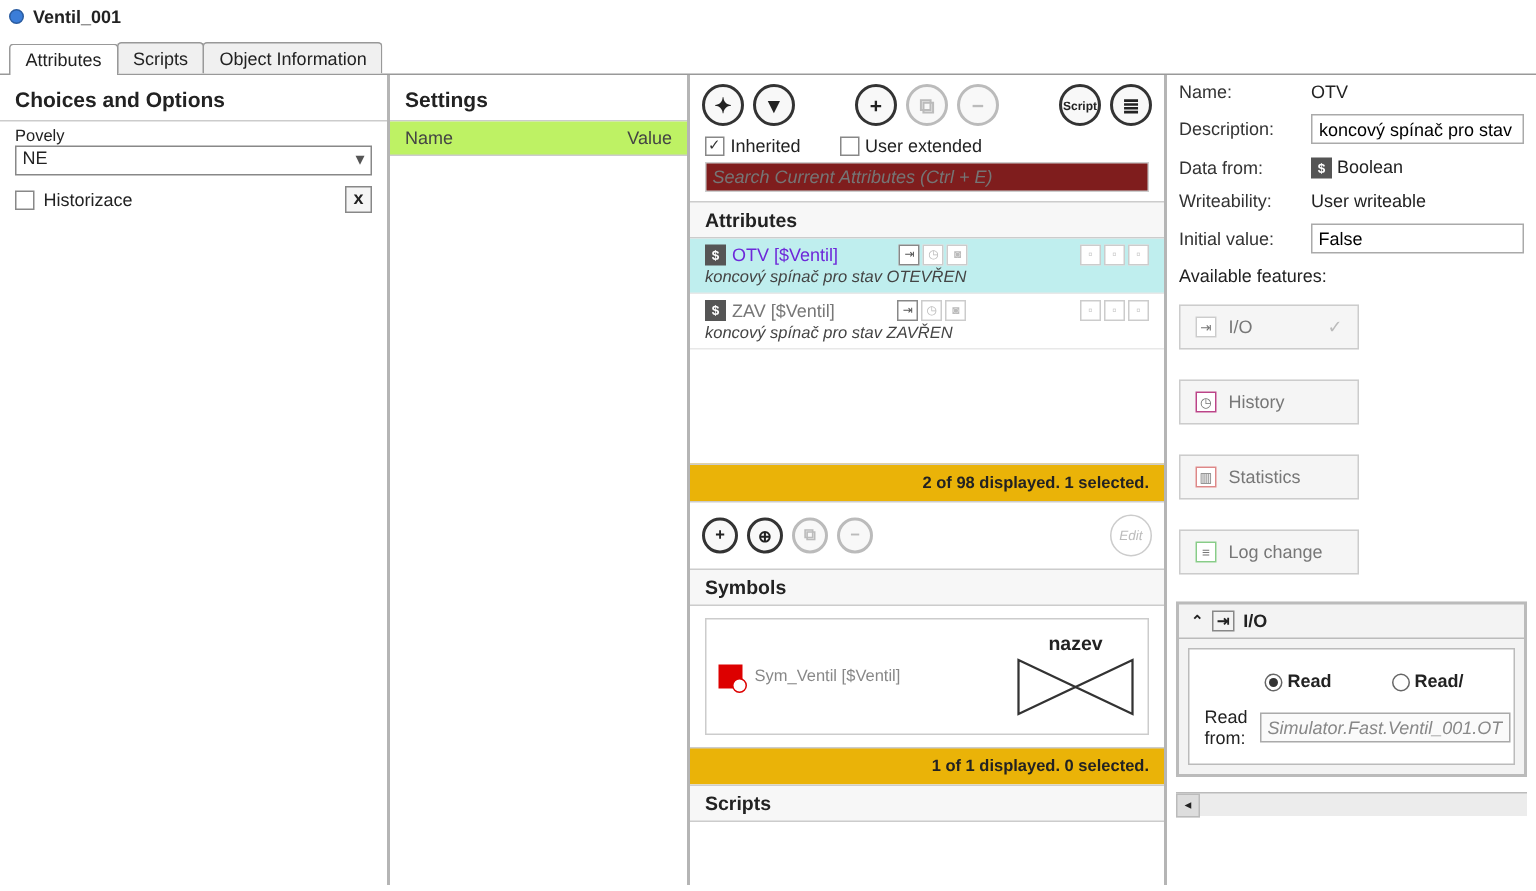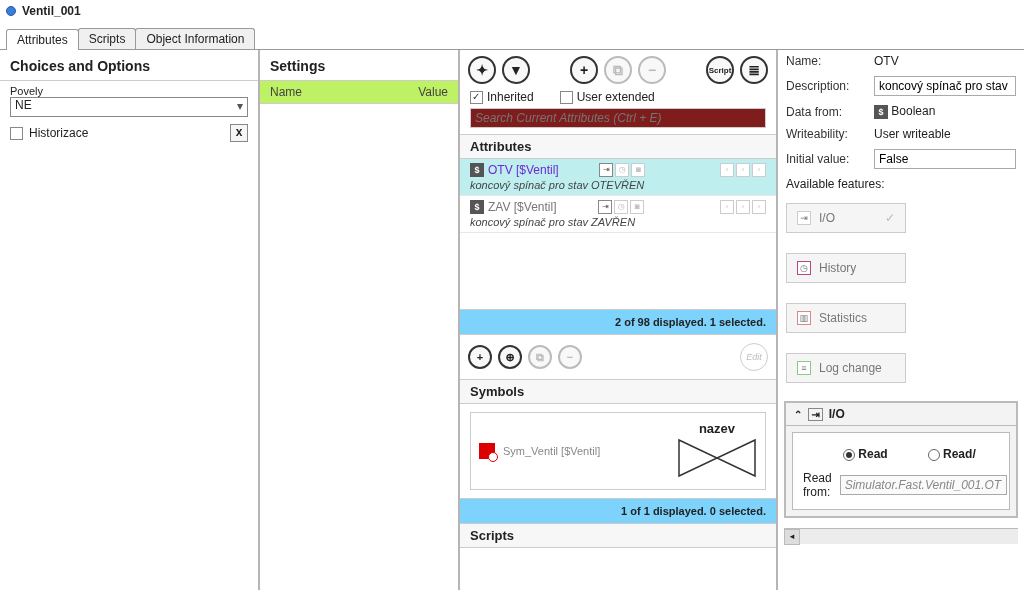--- a/index.html
+++ b/index.html
@@ -39,21 +39,21 @@
 .attr-item{padding:4px 10px 2px 10px;border-bottom:1px solid #e8e8e8}
 .attr-item.sel{background:#bfeeee}
 .attr-row1{display:flex;align-items:center;gap:4px}
 .type-badge{width:14px;height:14px;background:#555;color:#fff;font-size:9px;font-weight:bold;text-align:center;line-height:14px}
 .attr-name{color:#777}
 .attr-item.sel .attr-name{color:#6d28d9}
 .tiny-icons{display:flex;gap:2px;margin-left:auto}
 .tiny{width:14px;height:14px;border:1px solid #ccc;background:#fff;font-size:8px;text-align:center;line-height:12px;color:#bbb}
 .tiny.on{border-color:#888;color:#555}
 .attr-desc{font-style:italic;font-size:11px;color:#444;padding:2px 0}
-.status{text-align:right;padding:6px 10px;font-weight:bold;font-size:11px;border-top:1px solid #ccc;background:#7dd3fc}
+.status{text-align:right;padding:6px 10px;font-weight:bold;font-size:11px;border-top:1px solid #ccc;background:#eab308}
 .sym-toolbar{display:flex;align-items:center;justify-content:center;gap:6px;padding:8px;border-top:1px solid #ccc;border-bottom:1px solid #ccc}
 .sym-toolbar .spacer{flex:1}
 .edit-btn{width:28px;height:28px;border:1px solid #ccc;border-radius:50%;font-size:9px;color:#bbb;display:flex;align-items:center;justify-content:center;font-style:italic}
 .symbol-card{border:1px solid #ccc;margin:8px 10px;padding:8px;display:flex;align-items:center;gap:8px;min-height:70px}
 .sym-icon{width:16px;height:16px;background:#d00;display:inline-block;position:relative}
 .sym-icon::after{content:'';position:absolute;right:-3px;bottom:-3px;width:8px;height:8px;border-radius:50%;background:#fff;border:1px solid #d00}
 .sym-name{color:#888;font-size:11px}
 .valve-graphic{margin-left:auto;text-align:center}
 .valve-graphic .lbl{font-weight:bold;font-size:13px;margin-bottom:2px}
 .valve-svg{width:80px;height:40px}

